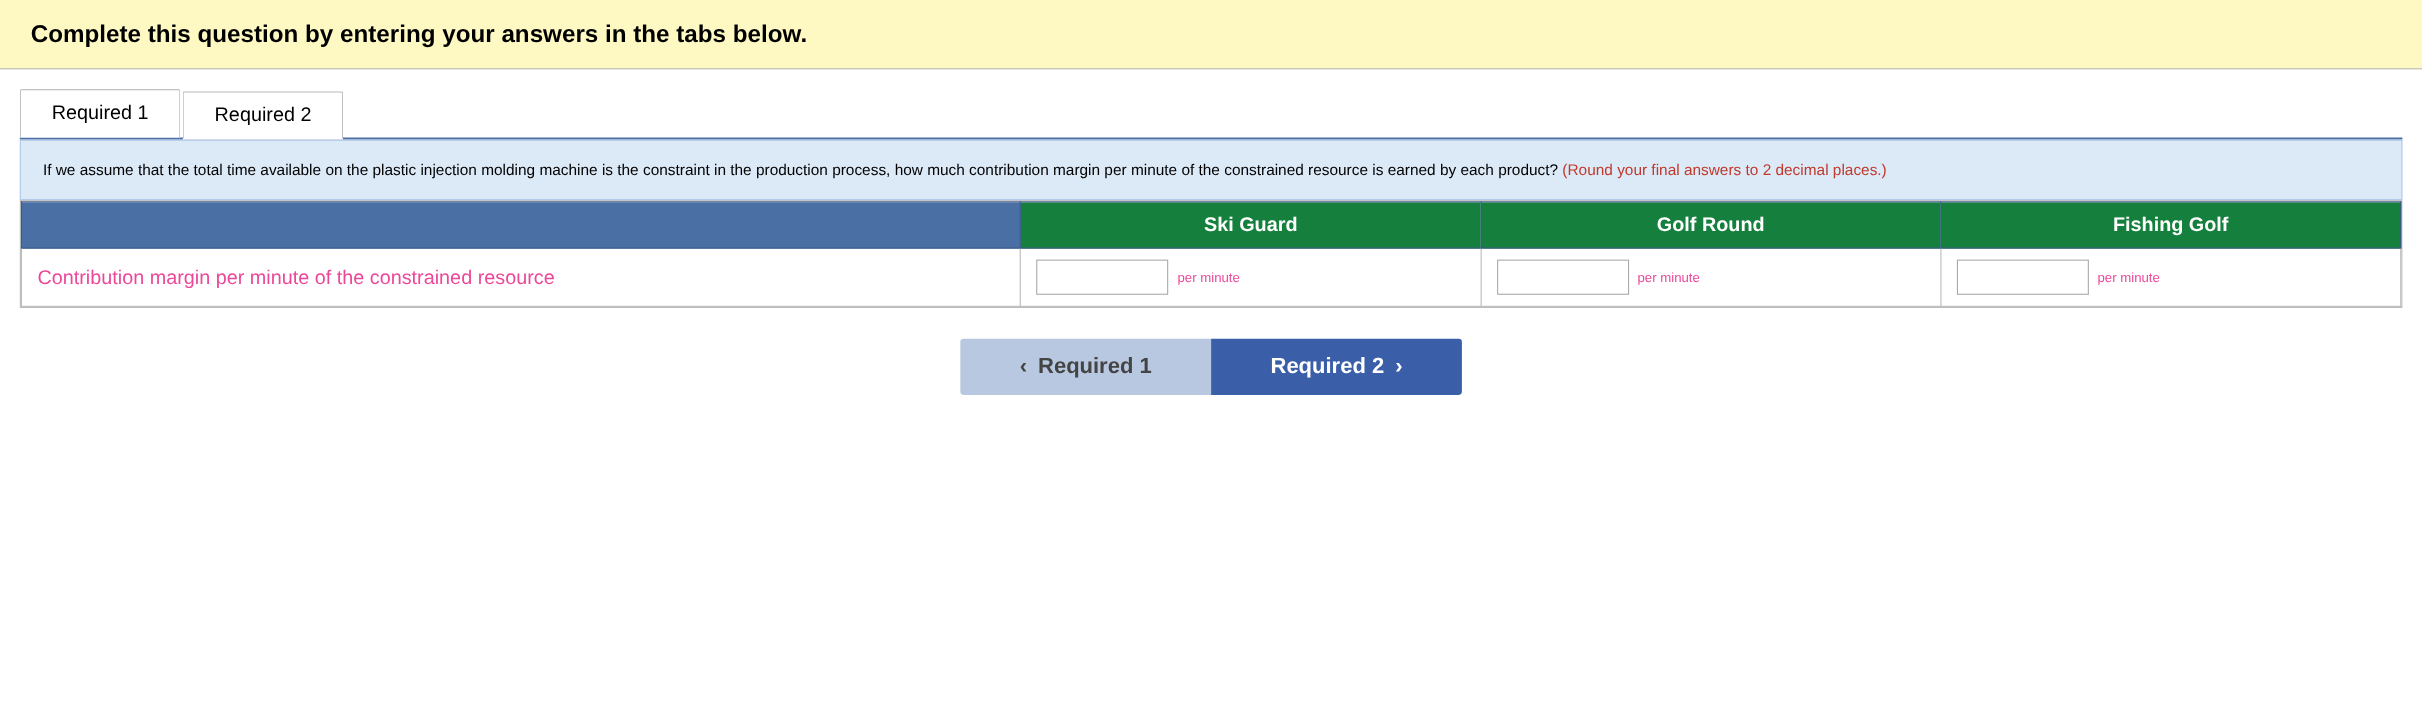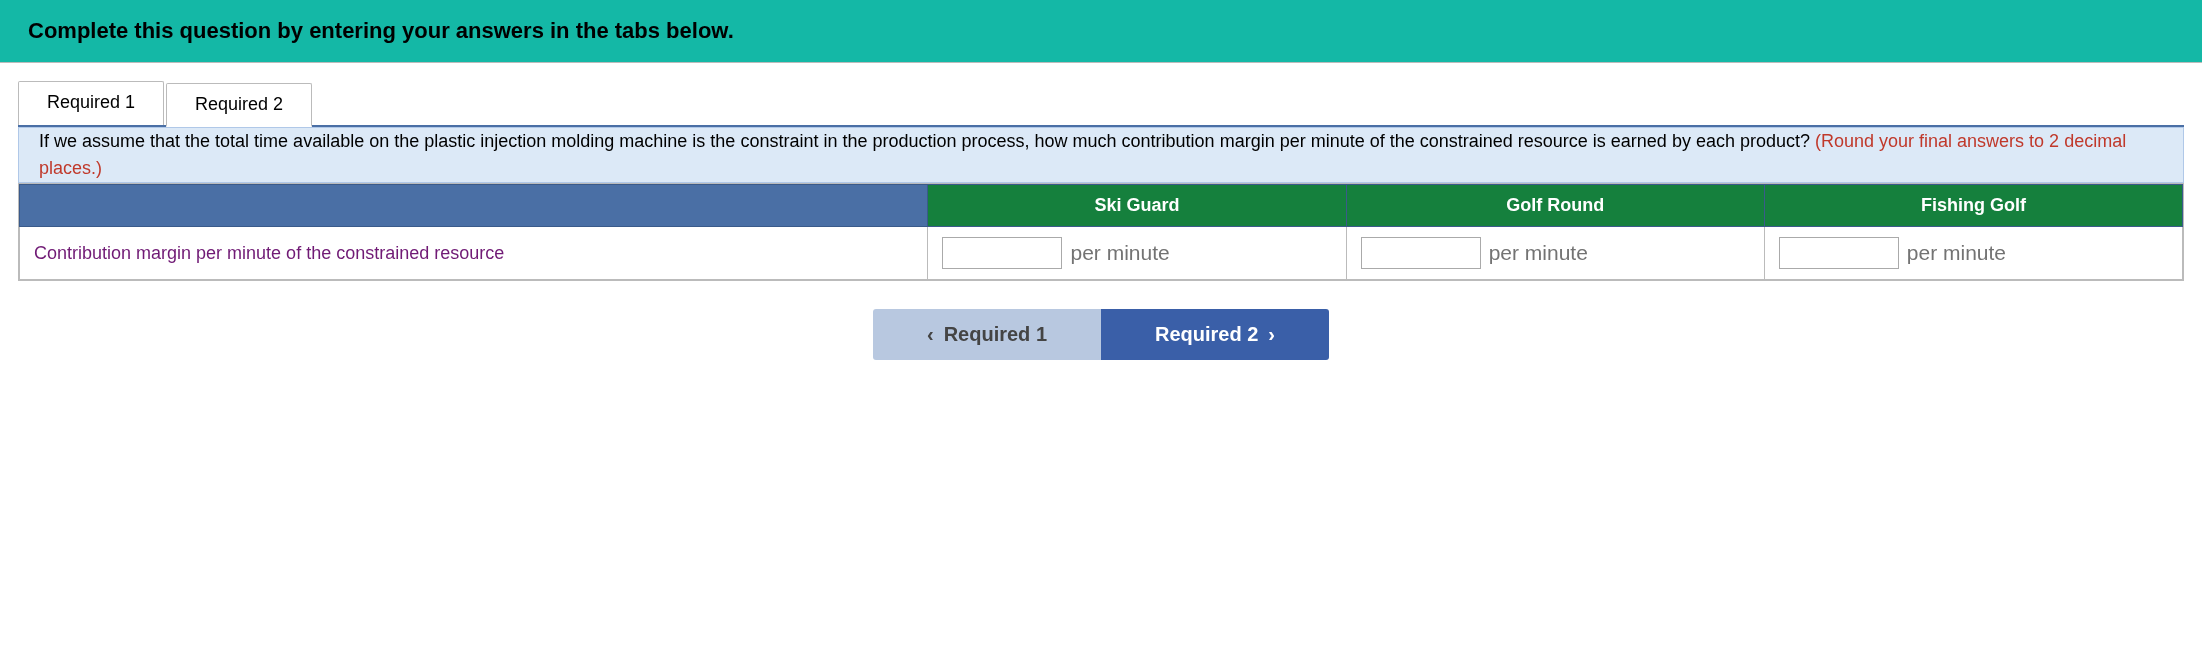--- a/index.html
+++ b/index.html
@@ -15,21 +15,21 @@
       min-height: 662px;
     }
 
     .page-wrapper {
       width: 100%;
       padding: 0;
     }
 
     
     .header-banner {
-      background: #14b8a6;
+      background: #fef9c3;
       padding: 18px 28px;
       border-bottom: 1px solid #bbb;
     }
 
     .header-banner-text {
       font-size: 22px;
       font-weight: bold;
       color: #000;
     }
 
@@ -60,22 +60,22 @@
       position: relative;
       bottom: -2px;
       z-index: 1;
     }
 
     
     .instruction-box {
       background: #dce9f7;
       border: 1px solid #b0c8e8;
       margin: 0 18px;
-      padding: 0 20px;
-      font-size: 18px;
+      padding: 16px 20px;
+      font-size: 14px;
       line-height: 1.5;
       color: #000;
     }
 
     .instruction-highlight {
       color: #c0392b;
     }
 
     
     .table-wrapper {
@@ -105,40 +105,40 @@
 
     .table-data-row td {
       padding: 10px 14px;
       border: 1px solid #bbb;
       font-size: 18px;
       vertical-align: middle;
     }
 
     .table-data-row td:first-child {
       width: 42%;
-      color: #701a75;
+      color: #ec4899;
     }
 
     .input-cell {
       display: flex;
       align-items: center;
       gap: 8px;
     }
 
     .input-field {
       width: 120px;
       border: 1px solid #aaa;
       padding: 4px 6px;
       font-size: 16px;
       height: 32px;
     }
 
     .per-minute-label {
-      font-size: 21px;
-      color: #737373;
+      font-size: 12px;
+      color: #ec4899;
       white-space: nowrap;
     }
 
     
     .nav-buttons {
       display: flex;
       justify-content: center;
       gap: 0;
       margin: 28px 18px;
     }

